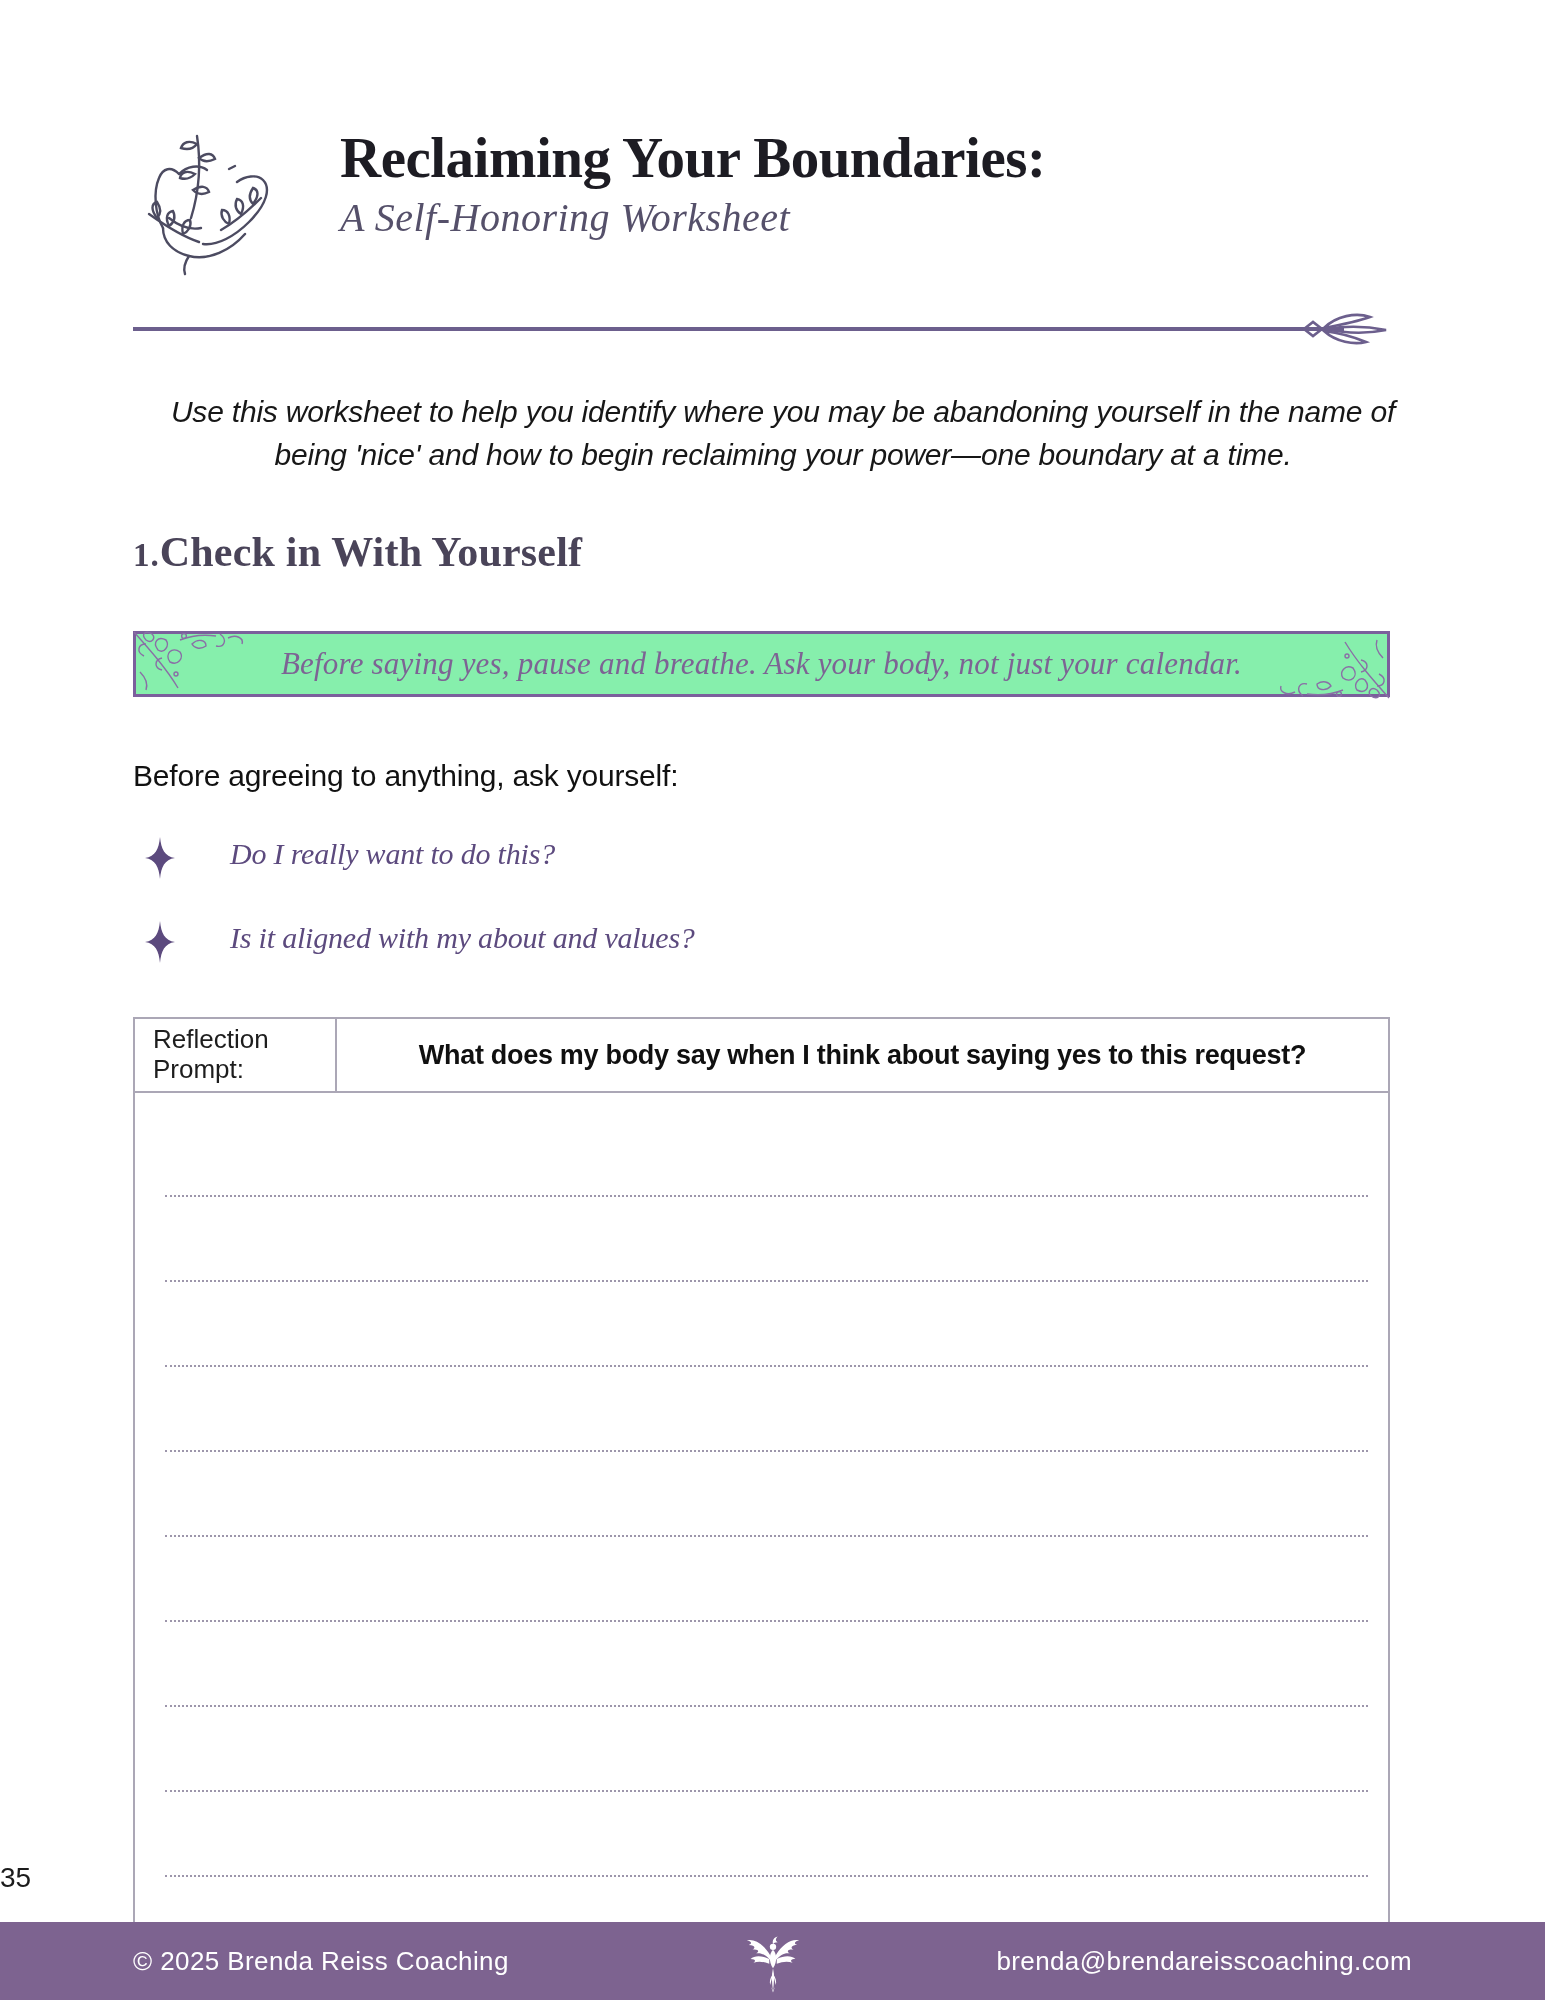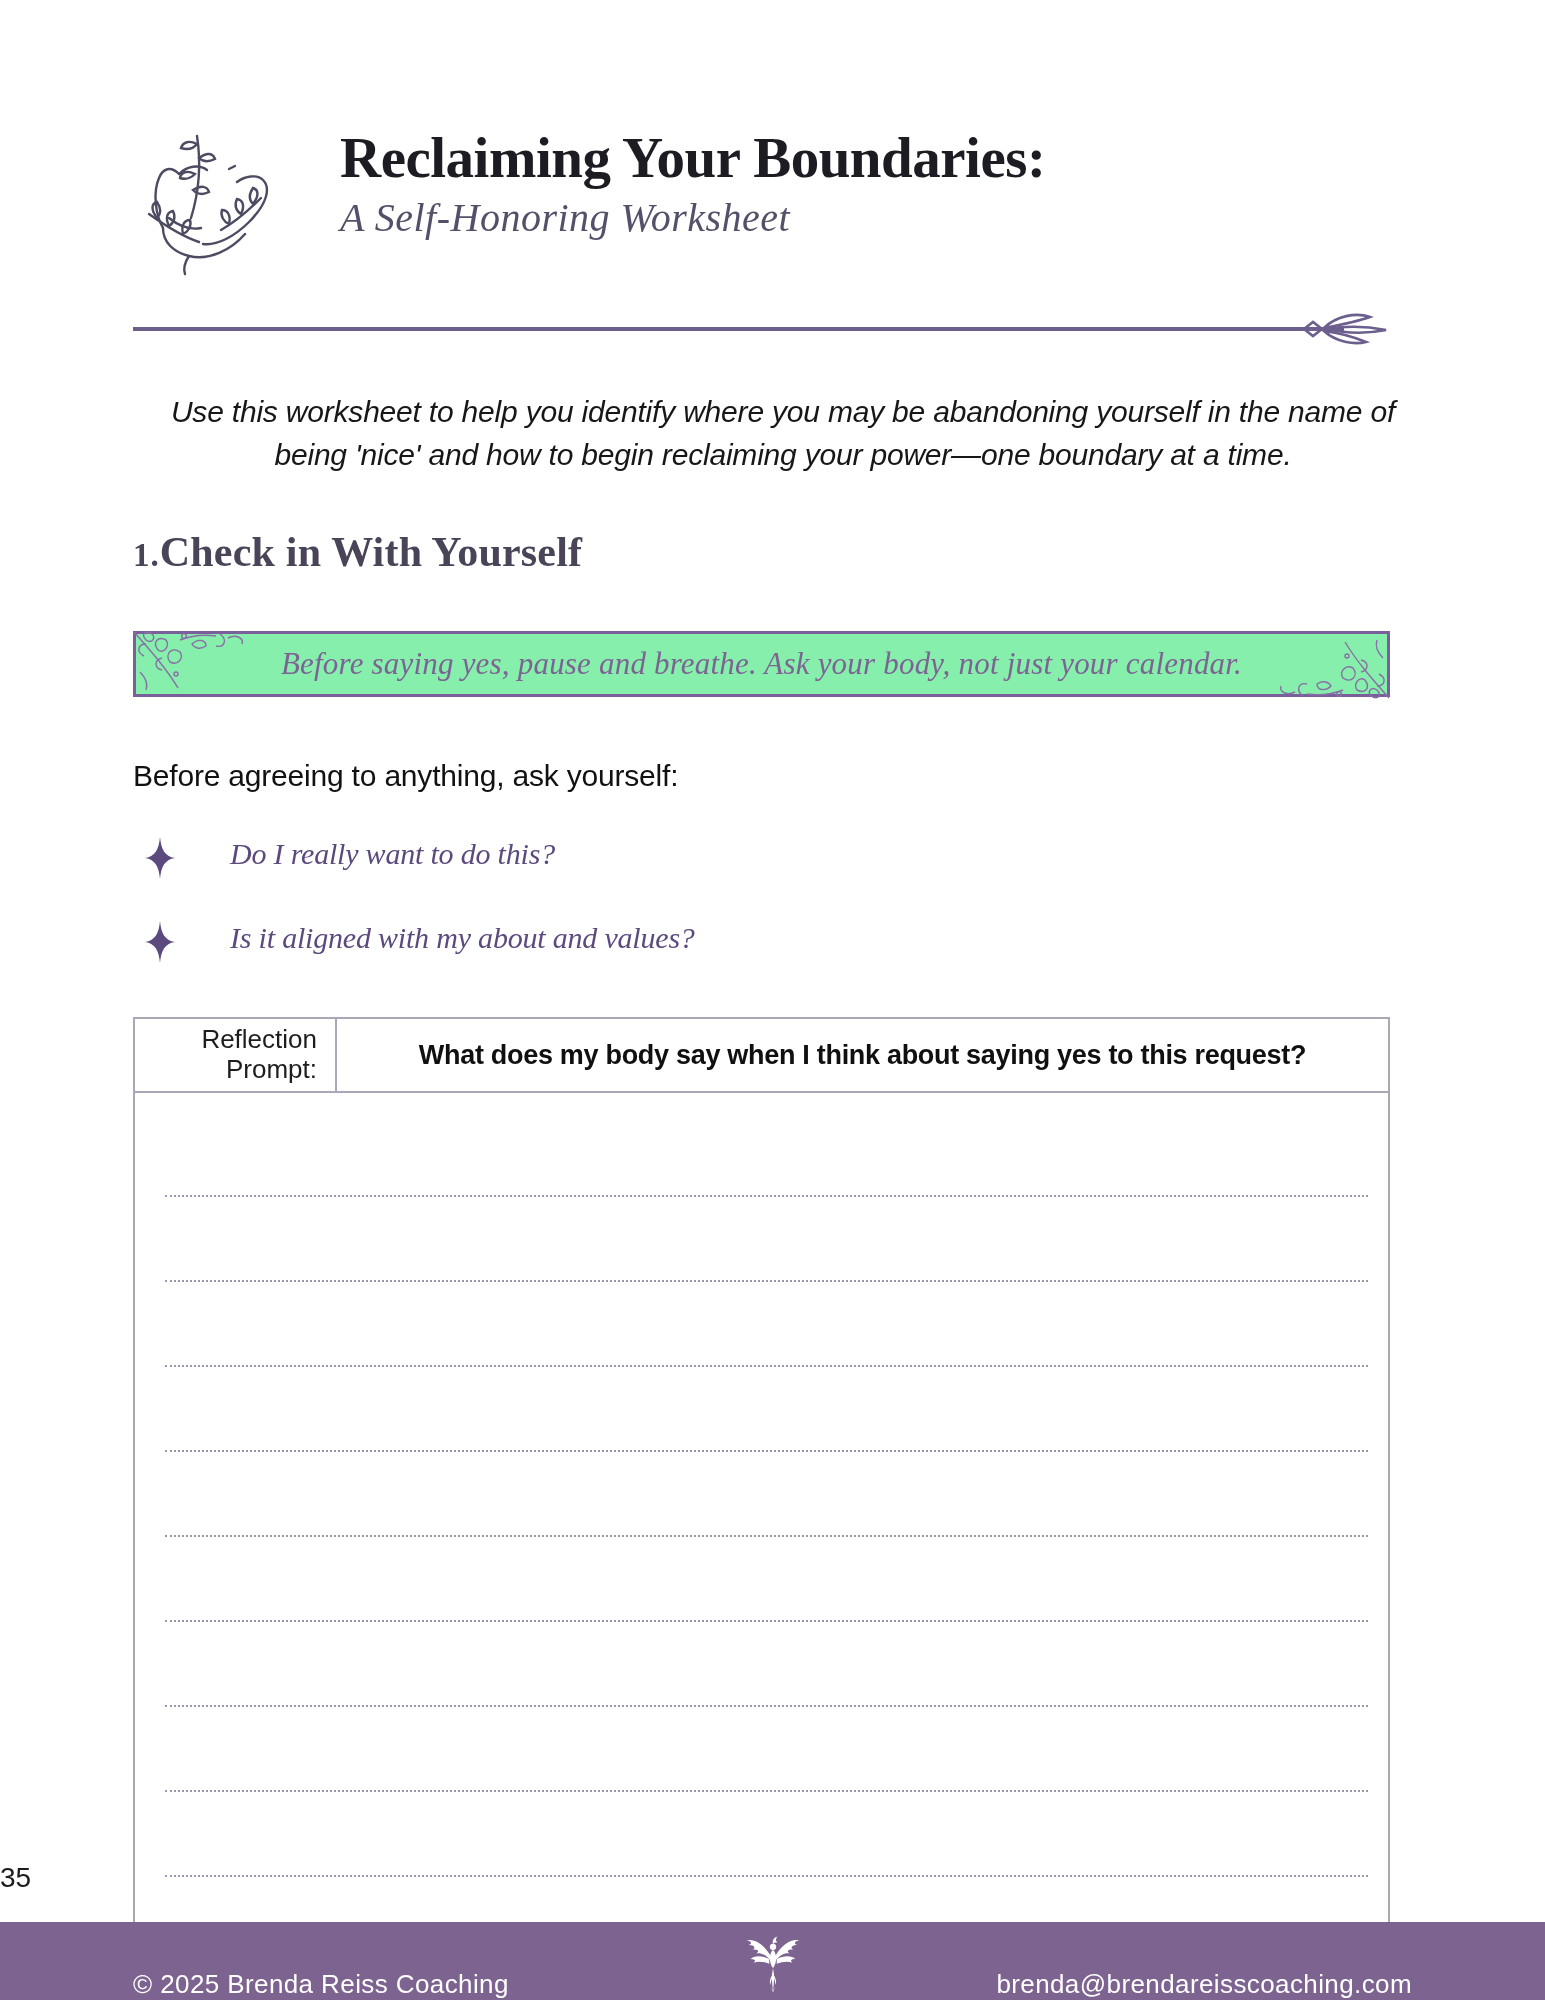--- a/index.html
+++ b/index.html
@@ -115,21 +115,21 @@
     border: 2px solid #aba7b6;
     border-bottom: 4px solid #b9b4c3;
     box-shadow: 0 3px 0 #e6e3ea;
   }
   .reflection-header { display: flex; border-bottom: 2px solid #aba7b6; min-height: 60px; }
   .reflection-label {
     width: 202px;
     flex: 0 0 auto;
     border-right: 2px solid #aba7b6;
     display: flex; align-items: center; justify-content: center;
-    text-align: right;
+    text-align: left;
     font-size: 26px;
     line-height: 1.15;
     color: #1d1d1d;
     padding: 6px 18px;
   }
   .reflection-question {
     flex: 1;
     display: flex; align-items: center; justify-content: center;
     font-weight: 700;
     font-size: 27px;
@@ -152,21 +152,21 @@
   }
 
   
   .footer {
     position: absolute;
     left: 0; bottom: 0;
     width: 1545px;
     height: 78px;
     background: #7d6390;
     display: flex;
-    align-items: flex-end;
+    align-items: center;
     justify-content: space-between;
     padding: 0 133px;
   }
   .footer-text { color: #ffffff; font-size: 26px; letter-spacing: 0.4px; font-weight: 400; }
   .footer-logo {
     position: absolute;
     left: 50%; top: 50%;
     transform: translate(-50%, -46%);
     width: 56px; height: 66px;
   }

